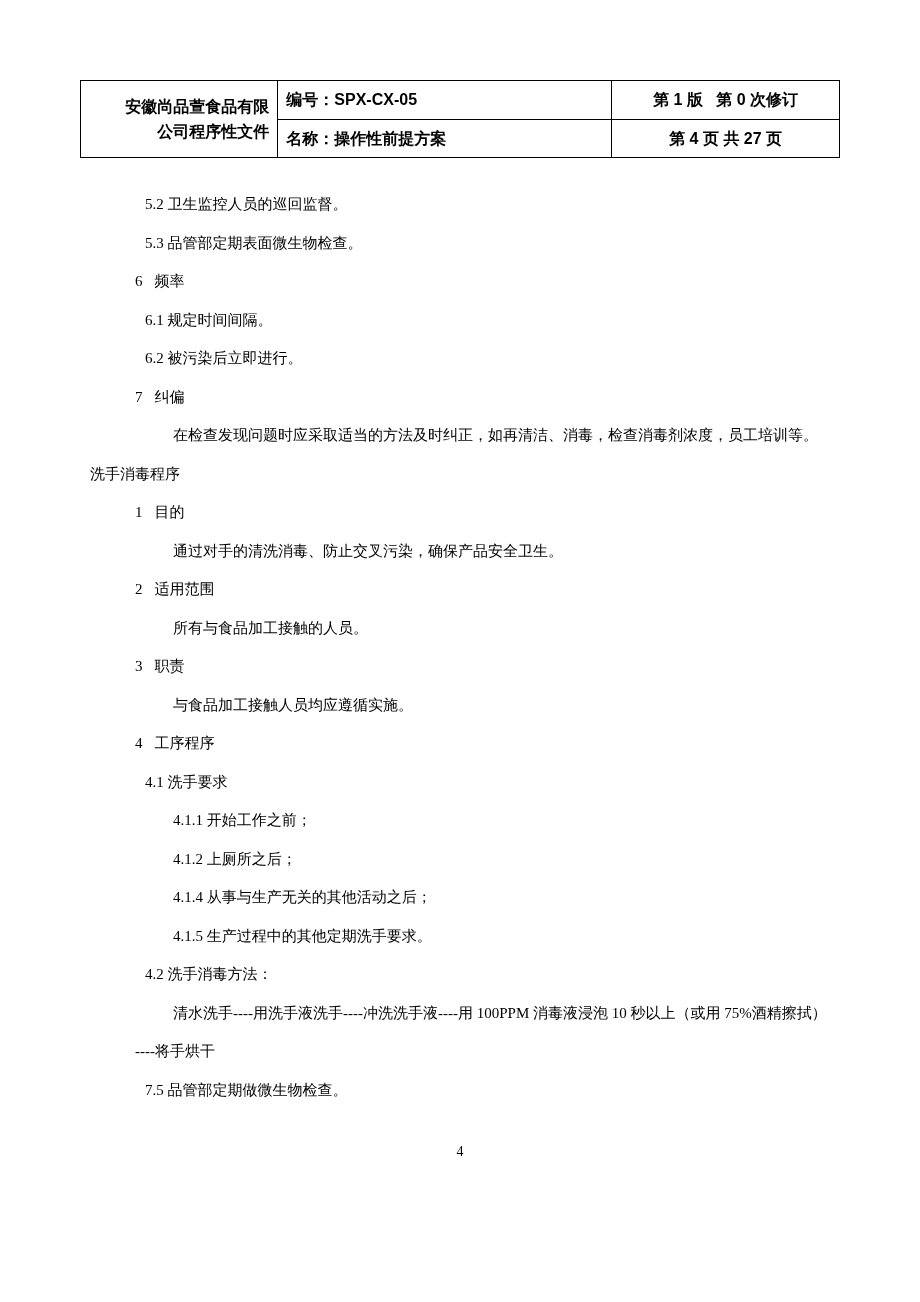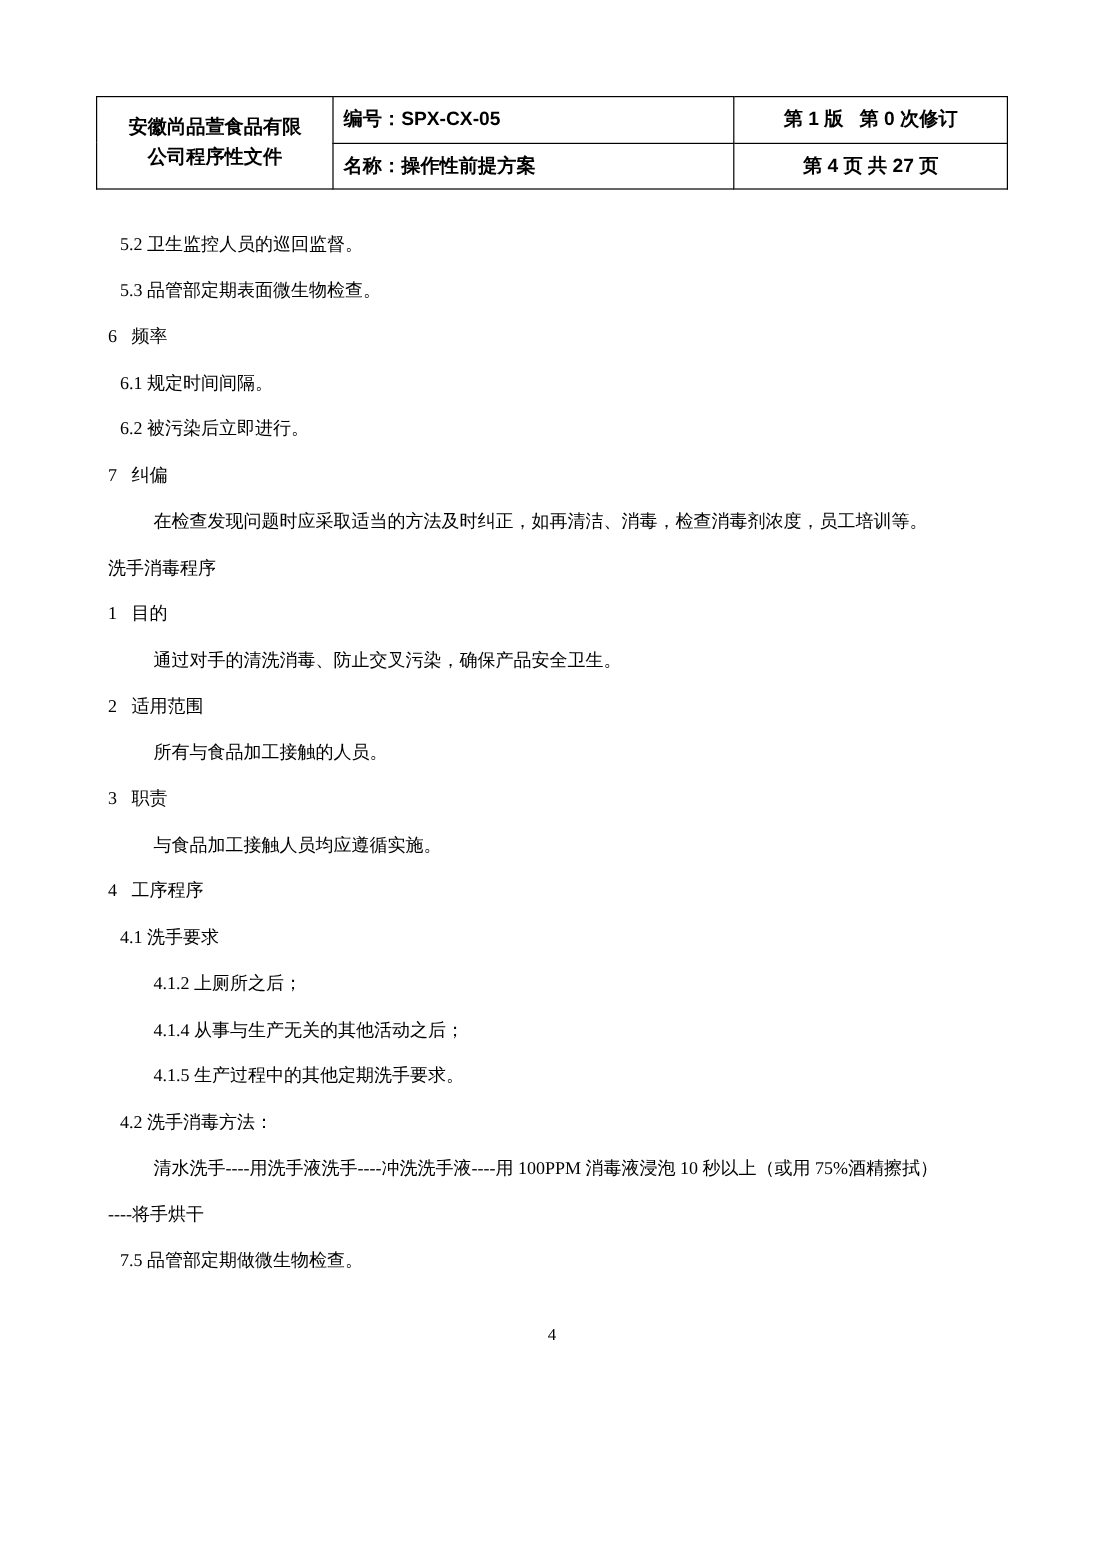--- a/index.html
+++ b/index.html
@@ -18,21 +18,21 @@
       margin-bottom: 35px;
     }
     .header-table td {
       border: 1px solid #000;
       padding: 6px 8px;
       vertical-align: middle;
       font-size: 16px;
     }
     .header-table .company-cell {
       width: 26%;
-      text-align: center;
+      text-align: right;
       font-weight: bold;
       font-family: "SimHei", "黑体", sans-serif;
       margin-top: 14px;
     }
     .header-table .doc-info-cell {
       width: 44%;
       font-weight: bold;
       font-family: "SimHei", "黑体", sans-serif;
     }
     .header-table .page-info-cell {
@@ -40,20 +40,21 @@
       text-align: center;
       font-weight: bold;
       font-family: Liberation Sans, sans-serif;
     }
     .content {
       margin-left: 10px;
     }
     .line {
       margin-bottom: 16px;
       line-height: 1.5;
+      margin-left: 45px;
     }
     .indent-1 { padding-left: 10px; }
     .indent-2 { padding-left: 38px; }
     .indent-body { padding-left: 38px; }
     .section-no { margin-right: 12px; }
     .section-title-center {
       margin: 16px 0;
     }
     .page-number {
       text-align: center;
@@ -116,20 +117,21 @@
 
   <div class="line">
     <span class="section-no">3</span><span>职责</span>
   </div>
   <div class="line indent-body">与食品加工接触人员均应遵循实施。</div>
 
   <div class="line">
     <span class="section-no">4</span><span>工序程序</span>
   </div>
   <div class="line indent-1">4.1 洗手要求</div>
+  <div class="line indent-2">4.1.1 开始工作之前；</div>
   <div class="line indent-2">4.1.2 上厕所之后；</div>
   <div class="line indent-2">4.1.4 从事与生产无关的其他活动之后；</div>
   <div class="line indent-2">4.1.5 生产过程中的其他定期洗手要求。</div>
   <div class="line indent-1">4.2 洗手消毒方法：</div>
   <div class="line indent-body">清水洗手----用洗手液洗手----冲洗洗手液----用 100PPM 消毒液浸泡 10 秒以上（或用 75%酒精擦拭）</div>
   <div class="line">----将手烘干</div>
 
   <div class="line indent-1">7.5 品管部定期做微生物检查。</div>
 </div>
 

